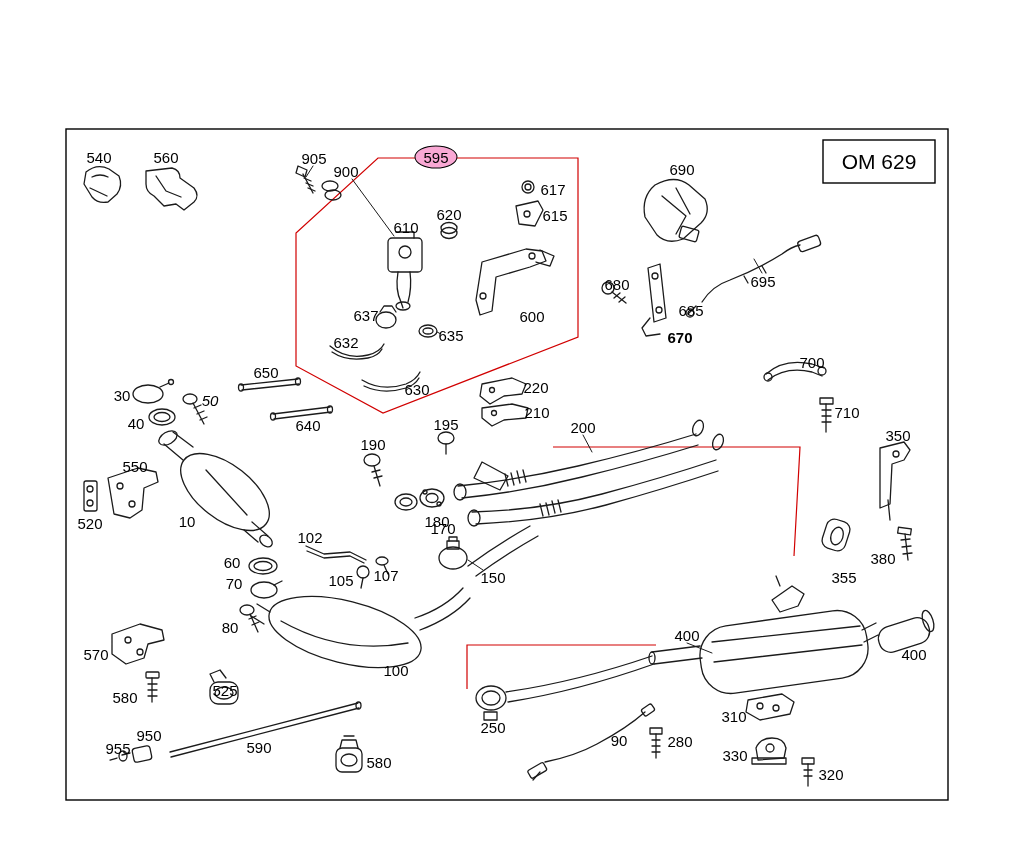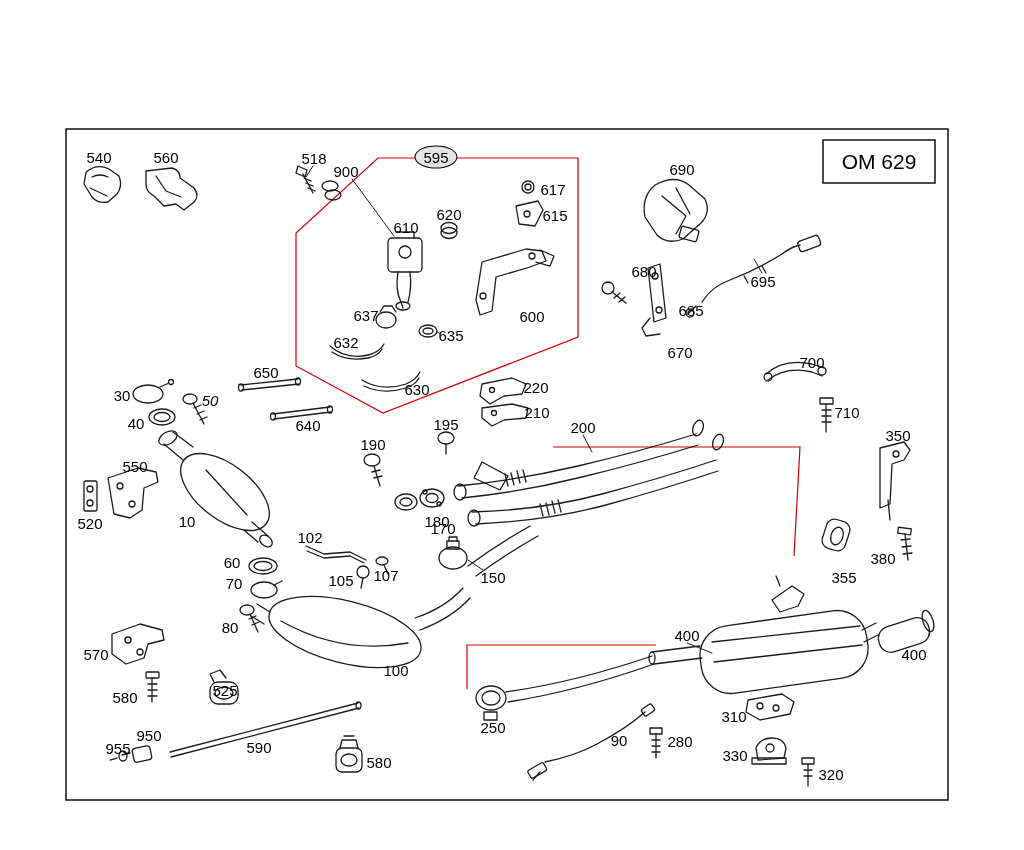--- a/index.html
+++ b/index.html
@@ -13,21 +13,21 @@
   .thin { stroke-width:1; }
   .red { fill:none; stroke:#d10000; stroke-width:1.2; }
   .om-text { font-size:21px; fill:#000; font-family:"Liberation Sans", sans-serif; }
   .labels-layer { position:absolute; left:0; top:0; width:100%; height:100%; }
   .part-label {
     position:absolute; transform:translate(-50%,-50%);
     font-size:15px; color:#000; white-space:nowrap; line-height:1;
     cursor:default;
   }
   .part-label.circled {
-    border:1.4px solid #000; border-radius:50%; padding:3px 8px; background:#e5e5e5;
+    border:1.4px solid #000; border-radius:50%; padding:3px 8px; background:#f9a8d4;
   }
 </style>
 </head>
 <body>
 
 <div class="stage">
 
   <svg class="drawing" width="1024" height="850" viewBox="0 0 1024 850">
 
     <rect class="frame" x="66" y="129" width="882" height="671"></rect>
@@ -429,36 +429,36 @@
         <rect x="824" y="520" width="24" height="30" rx="8" transform="rotate(18 836 535)"></rect>
         <ellipse cx="837" cy="536" rx="6" ry="9" transform="rotate(18 837 536)"></ellipse>
       </g>
 
     </g>
   </svg>
 
   <div class="labels-layer">
       <div class="part-label" style="left: 99px; top: 157px;">540</div>
       <div class="part-label" style="left: 166px; top: 157px;">560</div>
-      <div class="part-label" style="left: 314px; top: 158px;">518</div>
+      <div class="part-label" style="left: 314px; top: 158px;">905</div>
       <div class="part-label" style="left: 346px; top: 171px;">900</div>
       <div class="part-label circled" style="left: 436px; top: 157px;">595</div>
       <div class="part-label" style="left: 553px; top: 189px;">617</div>
       <div class="part-label" style="left: 555px; top: 215px;">615</div>
       <div class="part-label" style="left: 682px; top: 169px;">690</div>
       <div class="part-label" style="left: 406px; top: 227px;">610</div>
       <div class="part-label" style="left: 449px; top: 214px;">620</div>
-      <div class="part-label" style="left: 617px; top: 271px; margin-left: 27px;">680</div>
+      <div class="part-label" style="left: 617px; top: 284px;">680</div>
       <div class="part-label" style="left: 763px; top: 281px;">695</div>
       <div class="part-label" style="left: 691px; top: 310px;">685</div>
       <div class="part-label" style="left: 366px; top: 315px;">637</div>
       <div class="part-label" style="left: 451px; top: 335px;">635</div>
       <div class="part-label" style="left: 346px; top: 342px;">632</div>
       <div class="part-label" style="left: 532px; top: 316px;">600</div>
-      <div class="part-label" style="left: 680px; top: 352px;">670</div>
+      <div class="part-label" style="left: 680px; top: 337px; font-weight: bold;">670</div>
       <div class="part-label" style="left: 266px; top: 372px;">650</div>
       <div class="part-label" style="left: 812px; top: 362px;">700</div>
       <div class="part-label" style="left: 122px; top: 395px;">30</div>
       <div class="part-label" style="left: 210px; top: 400px; font-style: italic;">50</div>
       <div class="part-label" style="left: 136px; top: 423px;">40</div>
       <div class="part-label" style="left: 536px; top: 387px;">220</div>
       <div class="part-label" style="left: 537px; top: 412px;">210</div>
       <div class="part-label" style="left: 847px; top: 412px;">710</div>
       <div class="part-label" style="left: 417px; top: 389px;">630</div>
       <div class="part-label" style="left: 308px; top: 425px;">640</div>

